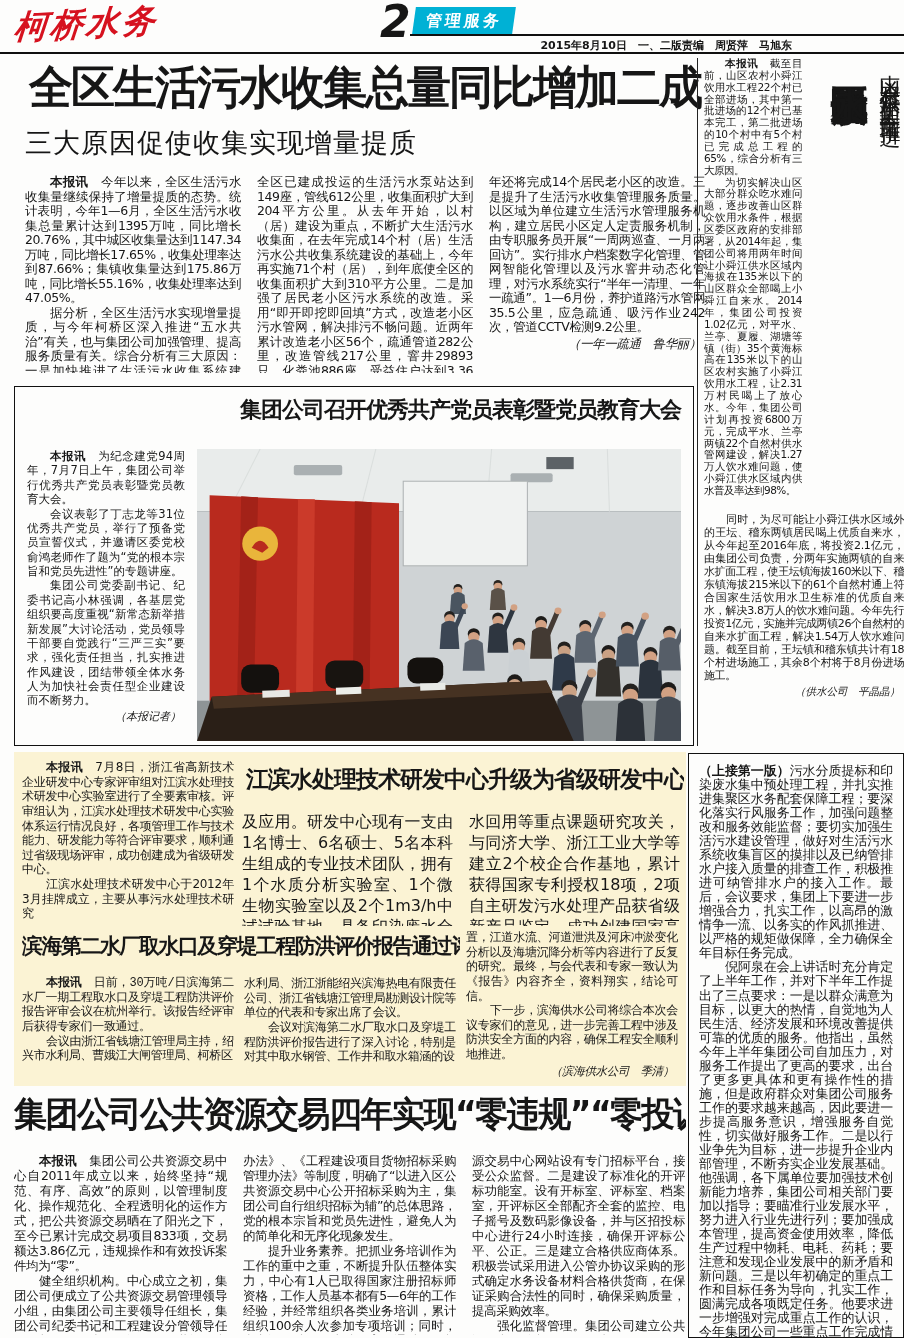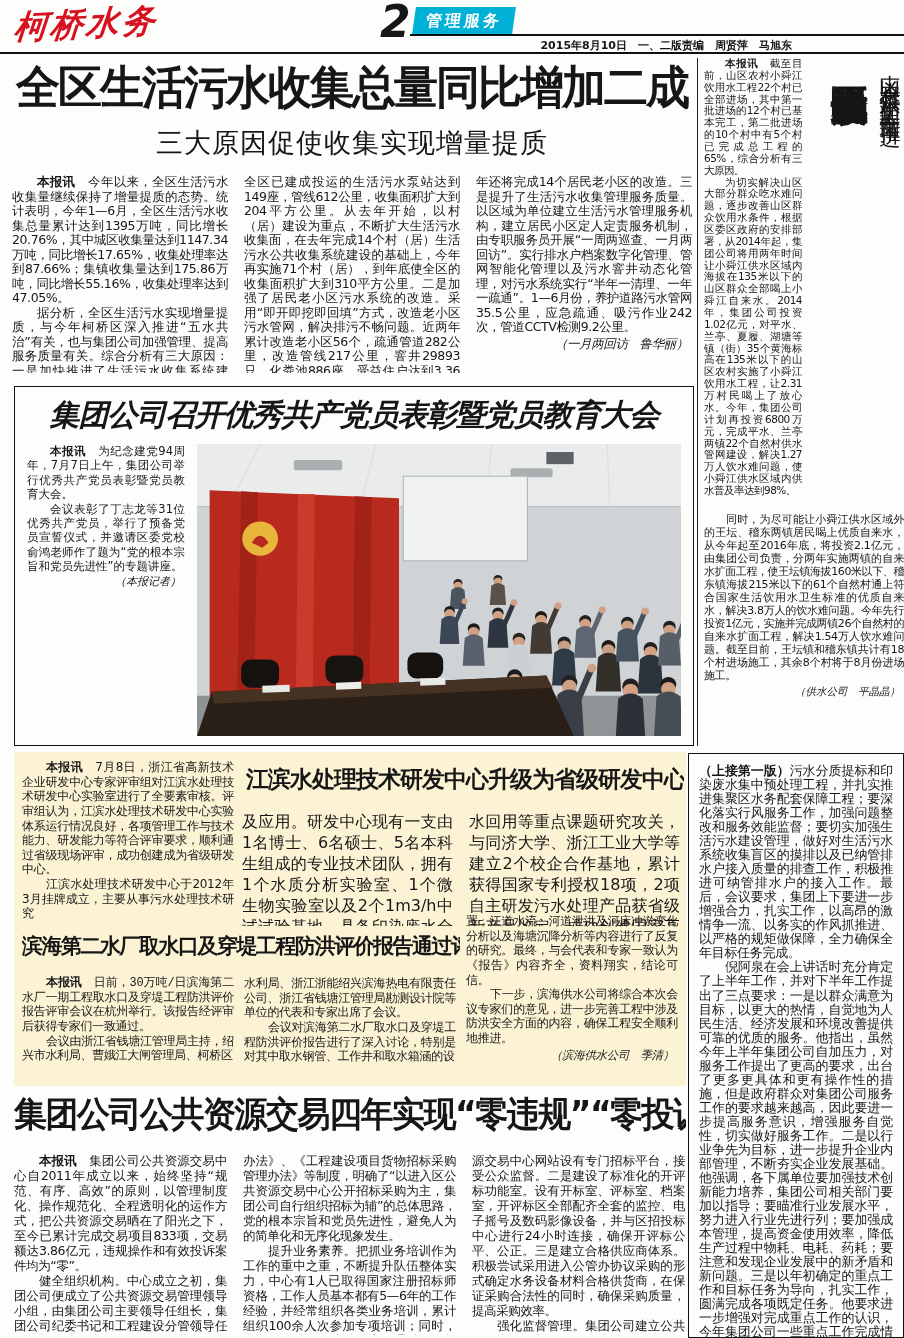--- a/index.html
+++ b/index.html
@@ -22,24 +22,24 @@
 
   
   .jt p { text-indent:2em; text-align:justify; }
   .cont > p:first-child { text-indent:0; }
   .byline { text-align:right; font-family:"DejaVu Serif",serif; font-style:italic;
             padding-right:4px; margin-top:2px; }
   .lead { font-weight:bold; }
   .colbox { overflow:hidden; }
 
   
-  .art-sewage { position:absolute; left:12px; top:58px; width:680px; height:324px; }
+  .art-sewage { position:absolute; left:25px; top:58px; width:680px; height:324px; }
   .hl-sewage { font-size:44px; font-weight:900; letter-spacing:-2px; white-space:nowrap;
                text-align:center; transform:scaleY(1.04); }
-  .sub-sewage { font-family:"DejaVu Serif",serif; font-size:27px; text-align:center;
+  .sub-sewage { font-family:"DejaVu Serif",serif; font-size:27px; text-align:left;
                 margin-top:8px; letter-spacing:1px; }
   .cols3 { display:flex; gap:16px; margin-top:14px; }
   .cols3 > div { width:216px; }
   .art-sewage .cols3 > div { height:198px; font-size:12.5px; line-height:1.16;
                letter-spacing:-0.4px; }
 
   
   .vrule { position:absolute; left:697px; top:58px; width:1px; height:688px; background:#222; }
   .art-mtn { position:absolute; left:704px; top:58px; width:200px; height:688px; overflow:hidden; }
   .mtn-top { display:flex; height:448px; overflow:hidden; }
@@ -47,42 +47,42 @@
   .mtn-title-main { writing-mode:vertical-rl; font-size:37px; font-weight:900; width:62px;
                     margin-left:4px; letter-spacing:0px; line-height:1.0; }
   .mtn-title-side { writing-mode:vertical-rl; font-size:21px; width:34px; margin-left:2px;
                     font-family:"DejaVu Serif",serif; letter-spacing:4px; }
   .mtn-body-bot { margin-top:8px; font-size:11px; line-height:1.18; letter-spacing:-0.4px; }
   .mtn-byline { font-size:10.5px; }
 
   
   .art-party { position:absolute; left:14px; top:386px; width:680px; height:360px;
                border:1px solid #111; padding:8px 12px; }
-  .hl-party { font-family:"DejaVu Serif",serif; font-size:30px; font-weight:900;
-              letter-spacing:-1px; white-space:nowrap; text-align:center;font-style:italic; }
-  .party-row { display:flex; gap:12px; margin-top:8px; }
+  .hl-party { font-family:"DejaVu Serif",serif; font-size:22px; font-weight:900;
+              letter-spacing:-1px; white-space:nowrap; text-align:right; }
+  .party-row { display:flex; gap:12px; margin-top:24px; }
   .party-col { width:158px; height:292px; font-size:11.5px; line-height:1.25; overflow:hidden; }
   .party-col .byline { font-size:11px; }
   .photo-wrap { width:484px; height:292px; overflow:hidden; }
   .photo-svg { width:100%; height:100%; display:block; }
 
   
   .yellow { position:absolute; left:14px; top:752px; width:672px; height:334px;
             background:#fbf3d4; }
   .yellow .colbox { position:absolute; font-size:12px; line-height:1.22; letter-spacing:-0.3px; }
   .y-colA1 { left:8px; top:8px;  width:212px; height:168px; }
   .y-titleA { position:absolute; left:232px; top:12px; width:438px; font-size:23px;
               font-weight:900; letter-spacing:-1px; text-align:center; white-space:nowrap; overflow:hidden; }
   .y-colsA { position:absolute; left:228px; top:60px; width:438px; height:114px; display:flex; gap:16px; }
   .y-colsA > div { width:211px; overflow:hidden; }
   .y-titleB { position:absolute; left:8px; top:180px; width:438px; font-size:21px;
               font-weight:900; letter-spacing:-1.5px; text-align:center; white-space:nowrap; overflow:hidden; }
   .y-colB1 { left:8px;   top:224px; width:212px; height:104px;font-family:Liberation Mono, monospace; }
   .y-colB2 { left:230px; top:224px; width:212px; height:104px; }
-  .y-colB3 { left:452px; top:162px; width:212px; height:150px; }
+  .y-colB3 { left:452px; top:178px; width:212px; height:150px; }
   .yellow .byline { font-size:11.5px; }
 
   
   .art-cont { position:absolute; left:688px; top:753px; width:216px; height:585px;
               border:1px solid #111; padding:10px 10px; overflow:hidden; }
   .cont-body { font-size:13px; line-height:1.08; letter-spacing:-0.3px; }
 
   
   .art-trade { position:absolute; left:14px; top:1092px; width:672px; height:246px; overflow:hidden; }
   .hl-trade { font-size:33px; font-weight:900; letter-spacing:-1.5px; white-space:nowrap;
@@ -115,21 +115,21 @@
             <p>据分析，全区生活污水实现增量提质，与今年柯桥区深入推进“五水共治”有关，也与集团公司加强管理、提高服务质量有关。综合分析有三大原因：一是加快推进了生活污水收集系统建设。目前，</p>
           </div>
       </div>
       <div class="jt colbox cont">
           <p>全区已建成投运的生活污水泵站达到149座，管线612公里，收集面积扩大到204平方公里。从去年开始，以村（居）建设为重点，不断扩大生活污水收集面，在去年完成14个村（居）生活污水公共收集系统建设的基础上，今年再实施71个村（居），到年底使全区的收集面积扩大到310平方公里。二是加强了居民老小区污水系统的改造。采用“即开即挖即回填”方式，改造老小区污水管网，解决排污不畅问题。近两年累计改造老小区56个，疏通管道282公里，改造管线217公里，窨井29893只，化粪池886座，受益住户达到3.36万户。今</p>
         </div>
       <div class="colbox">
         <div class="jt cont">
             <p>年还将完成14个居民老小区的改造。三是提升了生活污水收集管理服务质量。以区域为单位建立生活污水管理服务机构，建立居民小区定人定责服务机制，由专职服务员开展“一周两巡查、一月两回访”。实行排水户档案数字化管理、管网智能化管理以及污水窨井动态化管理，对污水系统实行“半年一清理、一年一疏通”。1—6月份，养护道路污水管网35.5公里，应急疏通、吸污作业242次，管道CCTV检测9.2公里。</p>
           </div>
-        <div class="byline">（一月两回访　鲁华丽）</div>
+        <div class="byline">（一年一疏通　鲁华丽）</div>
       </div>
     </div>
   </div>
 
   <div class="vrule"></div>
 
   <div class="art-mtn">
     <div class="mtn-top">
       <div class="mtn-body-top jt">
         <p style="text-indent:2em"><b class="lead">本报讯</b><span>　截至目前，山区农村小舜江饮用水工程22个村已全部进场，其中第一批进场的12个村已基本完工，第二批进场的10个村中有5个村已完成总工程的65%，综合分析有三大原因。</span></p>
@@ -147,20 +147,21 @@
   </div>
 
   <div class="art-party">
     <div class="hl-party">集团公司召开优秀共产党员表彰暨党员教育大会</div>
     <div class="party-row">
       <div class="party-col">
         <div class="jt">
           <p style="text-indent:2em"><b class="lead">本报讯</b><span>　为纪念建党94周年，7月7日上午，集团公司举行优秀共产党员表彰暨党员教育大会。</span></p>
           <div class="jt">
               <p>会议表彰了丁志龙等31位优秀共产党员，举行了预备党员宣誓仪式，并邀请区委党校俞鸿老师作了题为“党的根本宗旨和党员先进性”的专题讲座。</p>
+              <p>集团公司党委副书记、纪委书记高小林强调，各基层党组织要高度重视“新常态新举措新发展”大讨论活动，党员领导干部要自觉践行“三严三实”要求，强化责任担当，扎实推进作风建设，团结带领全体水务人为加快社会责任型企业建设而不断努力。</p>
             </div>
         </div>
         <div class="byline">（本报记者）</div>
       </div>
       <div class="photo-wrap">
         <svg class="photo-svg" viewBox="0 0 460 290" preserveAspectRatio="none">
           <rect width="460" height="290" fill="#cfd3d5"></rect>
           <rect width="460" height="62" fill="#e9eceb"></rect>
           <line x1="0" y1="62" x2="460" y2="62" stroke="#b9bec0"></line>
           <line x1="60" y1="0" x2="30" y2="62" stroke="#dadedd"></line>

